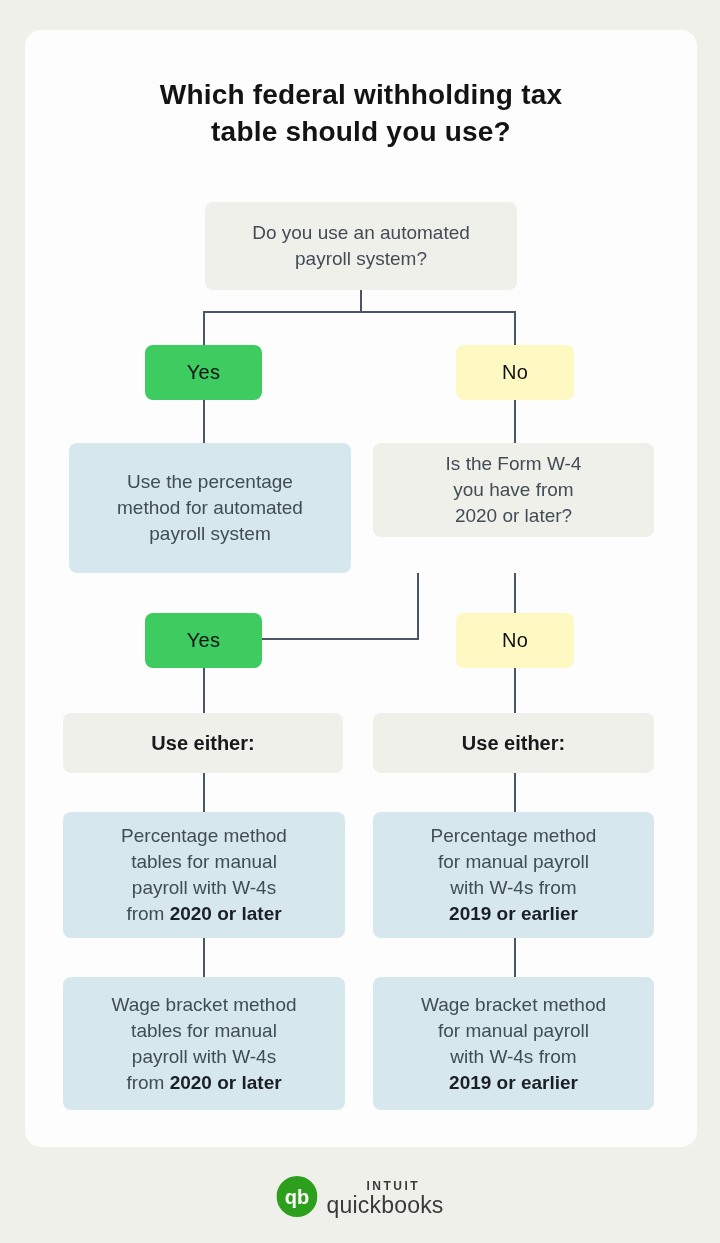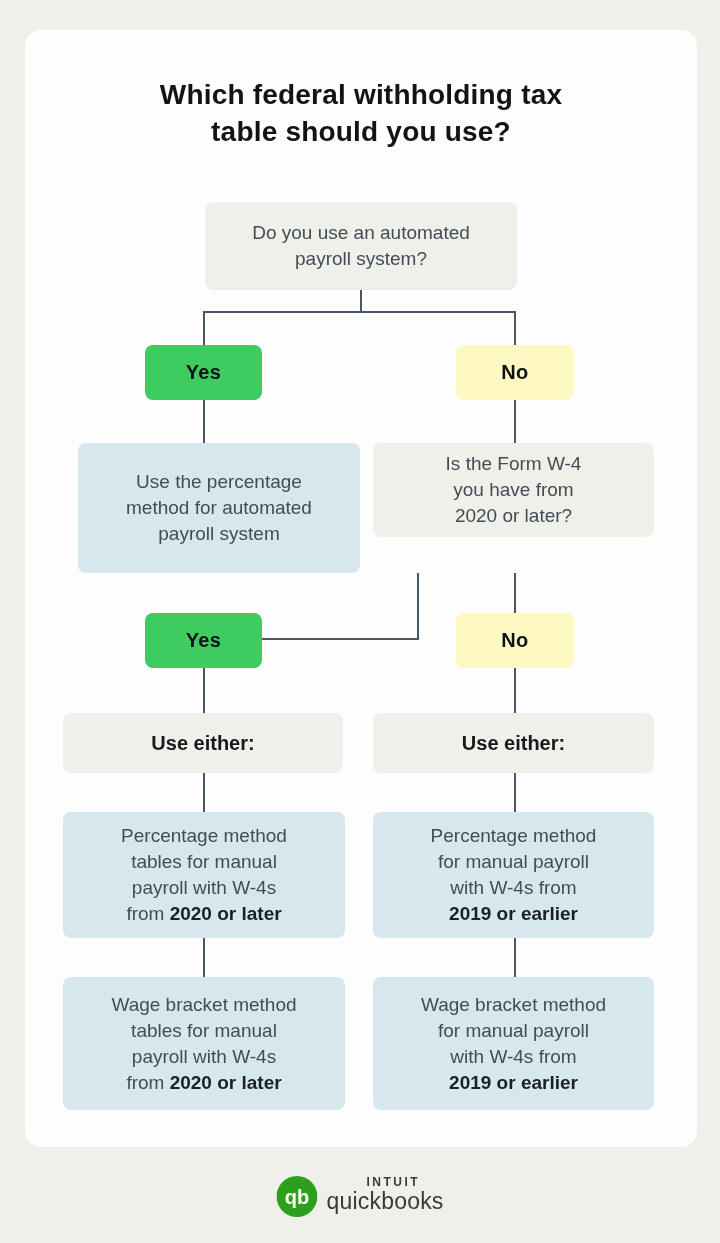--- a/index.html
+++ b/index.html
@@ -23,31 +23,31 @@
     border-radius:8px;text-align:center;
     font-size:19px;line-height:26px;color:#424c55;
   }
   .box .lines{white-space:pre-line;}
   .box.q{background:#f0f0eb;}
   .box.blue{background:#d6e8ee;}
   .box.either{background:#f0f0eb;font-weight:700;font-size:20px;color:#17191c;}
   .lastline .b{font-weight:700;color:#1b2026;}
   .badge{
     position:absolute;display:flex;align-items:center;justify-content:center;
-    border-radius:8px;font-size:20px;font-weight:700;color:#0e1116;
+    border-radius:8px;font-size:20px;font-weight:400;color:#0e1116;
     letter-spacing:.3px;
   }
   .badge.yes{background:#3ecb5f;}
   .badge.no{background:#fef9c3;}
   .ln{position:absolute;background:#4a5568;}
   .ln.v{width:2px;}
   .ln.h{height:2px;}
   .footer{
     position:absolute;left:50%;top:1176px;transform:translateX(-50%);
-    display:flex;align-items:flex-start;gap:9px;
+    display:flex;align-items:flex-end;gap:9px;
   }
   .brandtext{display:flex;flex-direction:column;line-height:1;color:#393a3d;}
   .brand-top{font-size:12px;font-weight:700;letter-spacing:2.5px;margin-bottom:2px;padding-left:40px;}
   .brand-bottom{font-size:23px;font-weight:400;letter-spacing:.2px;}
 </style>
 </head>
 <body>
 
 <div class="canvas">
 
@@ -73,21 +73,21 @@
   <div class="ln v" style="left:514px;top:938px;height:39px"></div>
 
   <div class="box q" style="left:205px;top:202px;width:312px;height:88px">
     <div class="lines">Do you use an automated
 payroll system?</div>
   </div>
 
   <div class="badge yes" style="left:145px;top:345px;width:117px;height:55px">Yes</div>
   <div class="badge no" style="left:456px;top:345px;width:118px;height:55px">No</div>
 
-  <div class="box blue" style="left:78px;top:443px;width:282px;height:130px">
+  <div class="box blue" style="left:69px;top:443px;width:282px;height:130px">
     <div class="lines">Use the percentage
 method for automated
 payroll system</div>
   </div>
   <div class="box q" style="left:373px;top:443px;width:281px;height:94px">
     <div class="lines">Is the Form W-4
 you have from
 2020 or later?</div>
   </div>
 

